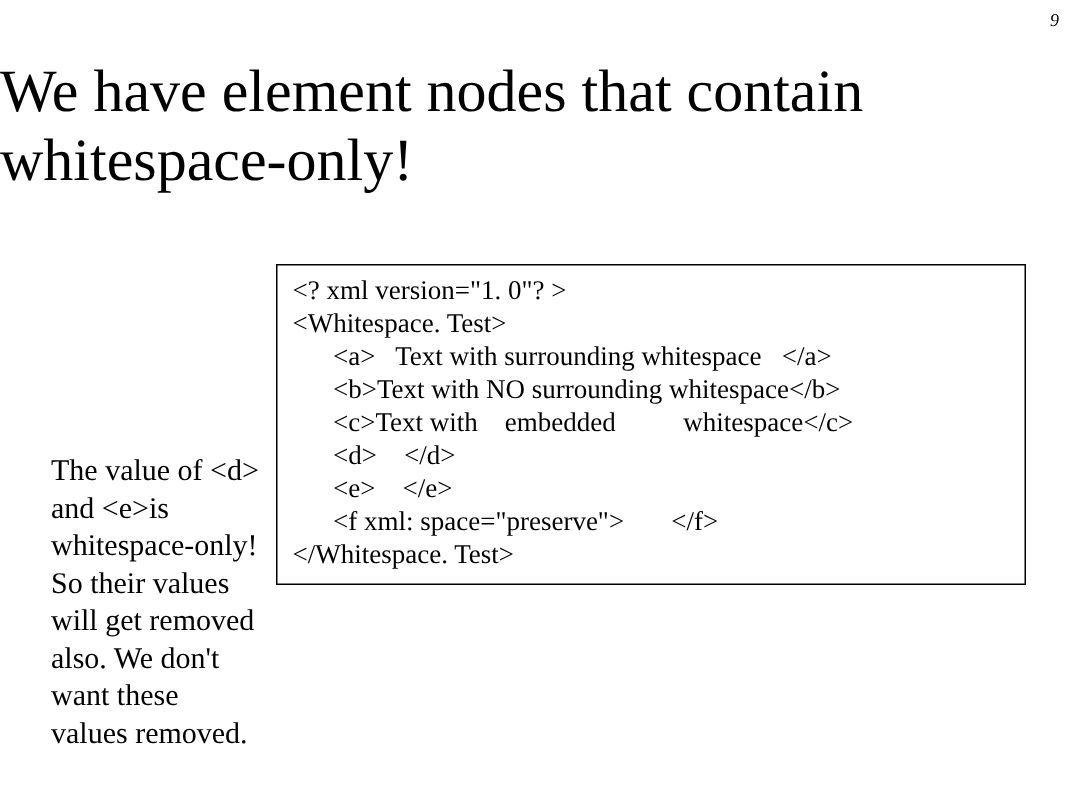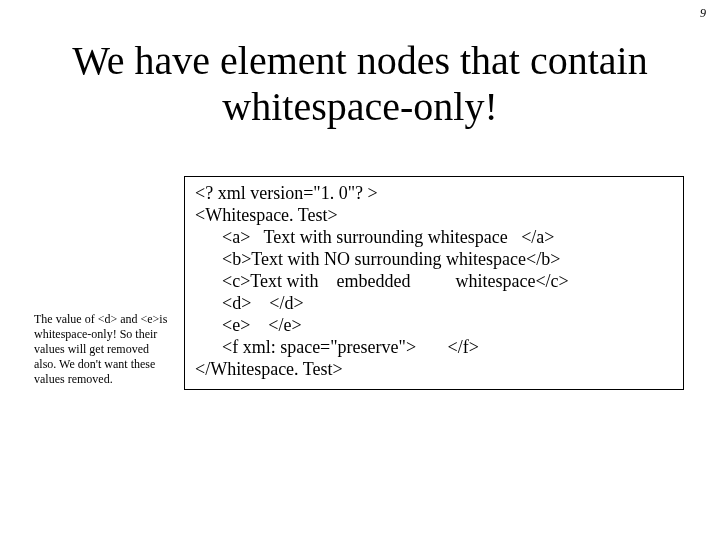--- a/index.html
+++ b/index.html
@@ -23,31 +23,30 @@
     top: 6px;
     right: 14px;
     font-size: 12px;
     font-style: italic;
   }
   .title {
     position: absolute;
     top: 38px;
     left: 0;
     width: 100%;
-    text-align: center;
     font-size: 40px;
     line-height: 1.15;
     font-weight: normal;
   }
   .side-note {
     position: absolute;
     left: 34px;
-    top: 312px;
+    top: 302px;
     width: 140px;
-    font-size: 12px;
+    font-size: 20px;
     line-height: 1.25;
     font-family: Liberation Serif, serif;
   }
   .code-box {
     position: absolute;
     left: 184px;
     top: 176px;
     width: 500px;
     border: 1px solid #000;
     padding: 6px 10px 8px 10px;

